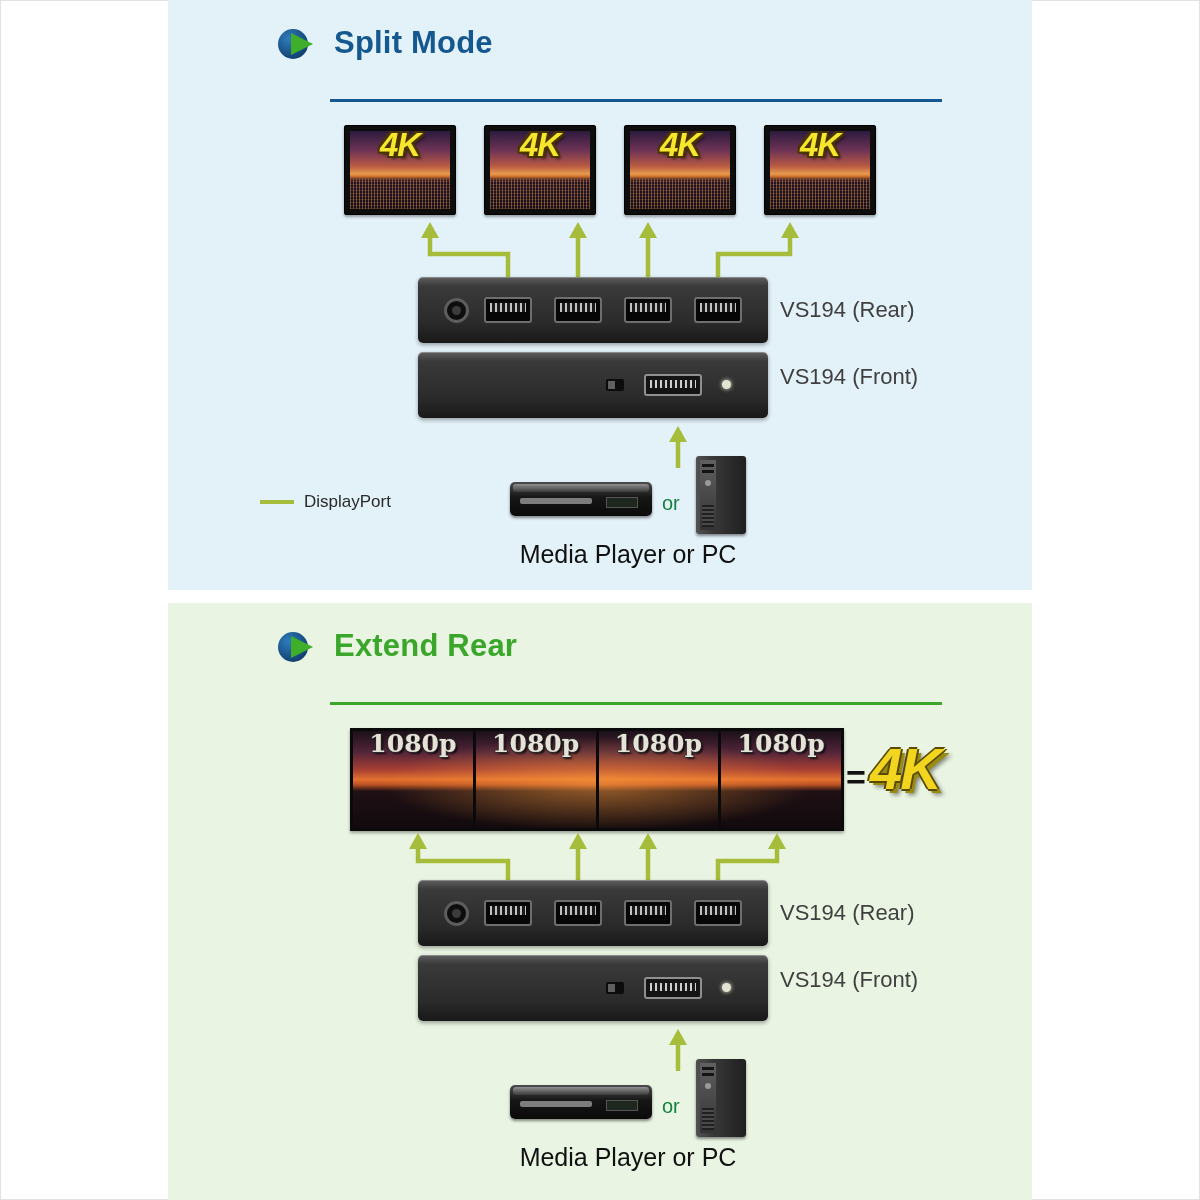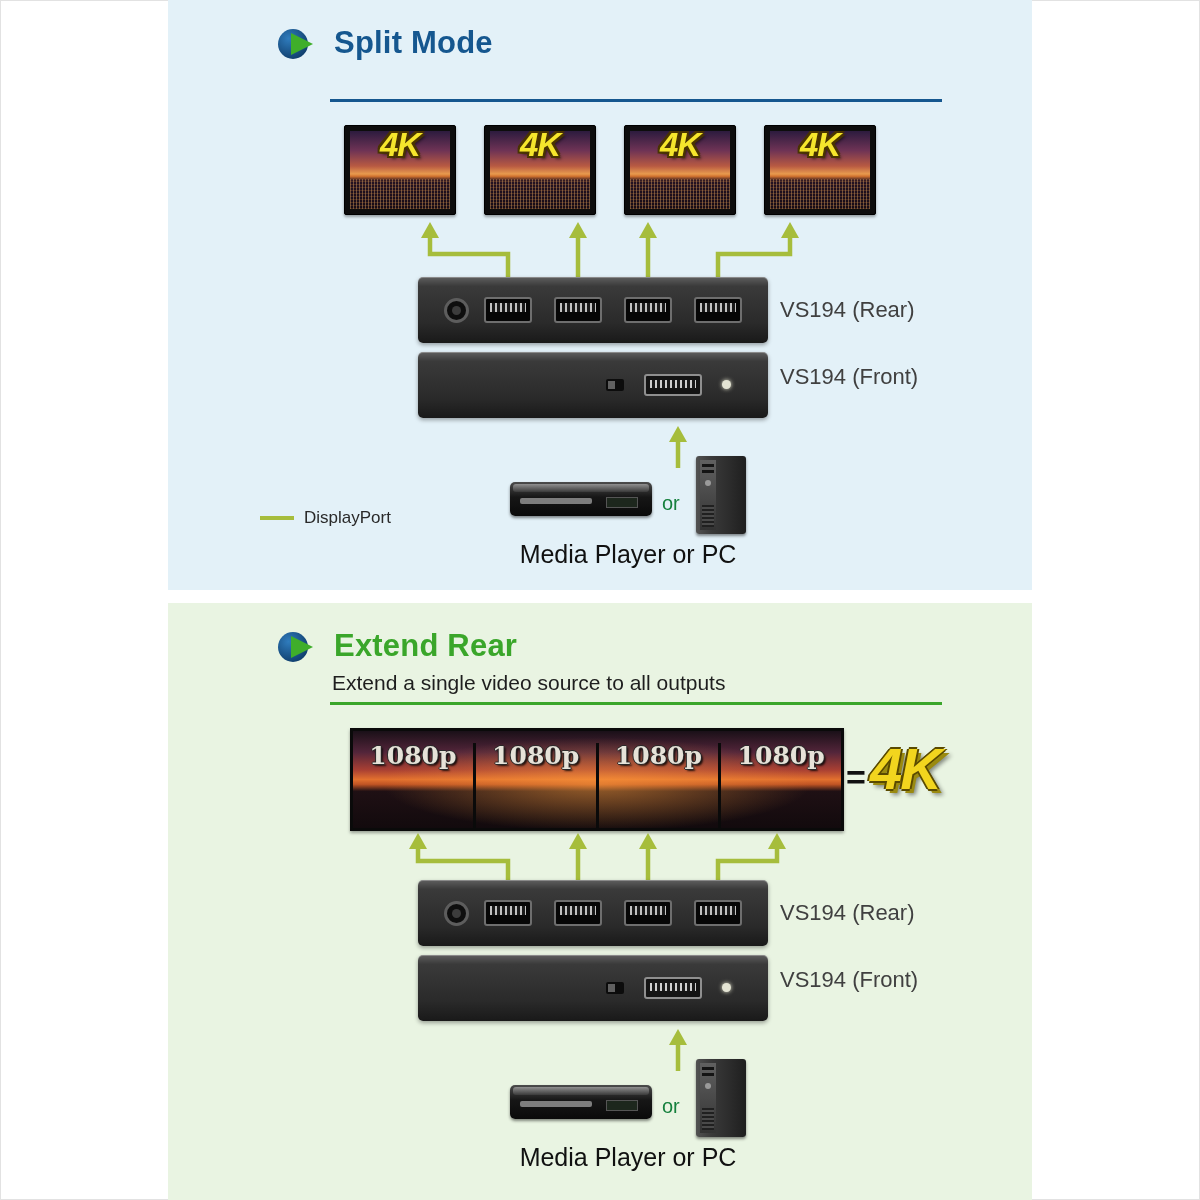--- a/index.html
+++ b/index.html
@@ -36,21 +36,21 @@
      font-style:italic;color:#f6e62c;letter-spacing:-1px;z-index:2;
      text-shadow:2px 0 0 #4a3500,-2px 0 0 #4a3500,0 2px 0 #4a3500,0 -2px 0 #4a3500,
                  2px 2px 0 #4a3500,-2px -2px 0 #4a3500,2px -2px 0 #4a3500,-2px 2px 0 #4a3500,
                  3px 3px 3px rgba(0,0,0,.55);}
 
   
   .video-wall{position:absolute;left:182px;top:125px;width:488px;height:97px;border:3px solid #0a0a0a;
      display:flex;box-sizing:content-box;box-shadow:0 2px 3px rgba(0,0,0,.35);
      background:radial-gradient(ellipse at 50% 55%,rgba(255,160,60,.55),rgba(0,0,0,0) 62%),
                 linear-gradient(180deg,#1a1018 0%,#53253a 22%,#a83f33 40%,#e2702e 50%,#c05424 55%,#1f1014 62%,#120a0d 100%);}
-  .wall-cell{flex:1;position:relative;border-right:3px solid #0a0a0a;overflow:visible;margin-top:12px;}
+  .wall-cell{flex:1;position:relative;border-right:3px solid #0a0a0a;overflow:visible;}
   .wall-cell:last-child{border-right:none;}
   .label-1080p{position:absolute;top:-2px;left:0;width:100%;text-align:center;font-size:25px;font-weight:bold;
      font-family:"DejaVu Serif",serif;color:#e6e2d8;z-index:2;
      text-shadow:1px 0 0 #2a2a2a,-1px 0 0 #2a2a2a,0 1px 0 #2a2a2a,0 -1px 0 #2a2a2a,
                  2px 2px 2px rgba(0,0,0,.8);}
   .equals-sign{position:absolute;left:678px;top:155px;font-size:34px;font-weight:bold;color:#111;}
   .result-4k{position:absolute;left:702px;top:132px;font-size:58px;font-weight:bold;font-style:italic;
      color:#f2d51e;letter-spacing:-2px;
      text-shadow:2px 0 0 #5a4a00,-2px 0 0 #5a4a00,0 2px 0 #5a4a00,0 -2px 0 #5a4a00,
                  4px 4px 0 #9a8a10,6px 6px 4px rgba(0,0,0,.45);}
@@ -92,21 +92,21 @@
   .pc-front{position:absolute;left:4px;top:4px;bottom:4px;width:16px;
      background:linear-gradient(180deg,#606060,#333);}
   .pc-bay{position:absolute;left:2px;width:12px;height:3px;background:#141414;}
   .bay1{top:4px;} .bay2{top:10px;}
   .pc-power{position:absolute;left:5px;top:20px;width:6px;height:6px;border-radius:50%;background:#9a9a9a;}
   .pc-vents{position:absolute;left:2px;bottom:3px;width:12px;height:22px;
      background:repeating-linear-gradient(0deg,#202020 0 2px,#4a4a4a 2px 4px);}
   .source-caption{position:absolute;left:270px;top:540px;width:380px;text-align:center;font-size:25px;color:#111;}
 
   
-  .legend{position:absolute;left:92px;top:508px;display:flex;align-items:center;height:20px;}
+  .legend{position:absolute;left:92px;top:492px;display:flex;align-items:center;height:20px;}
   .legend-line{width:34px;height:4px;background:#a6bd3c;display:inline-block;}
   .legend-text{margin-left:10px;font-size:17px;color:#2a2a2a;}
 
   .arrows{position:absolute;left:0;top:0;pointer-events:none;}
 </style>
 </head>
 <body>
 
 <div class="canvas">
 
@@ -190,21 +190,20 @@
     <div class="source-caption">Media Player or PC</div>
   </section>
 
   <section class="panel" id="panel-extend">
 
     <span class="mode-icon">
       <span class="mode-icon-circle"></span>
       <span class="mode-icon-triangle"></span>
     </span>
     <h2 class="panel-title accent-green" style="margin:0;">Extend Rear</h2>
-    <div class="panel-subtitle">Extend a single video source to all outputs</div>
     <div class="panel-underline underline-green"></div>
 
     <div class="video-wall">
       <div class="wall-cell">
         <div class="label-1080p">1080p</div>
       </div>
       <div class="wall-cell">
         <div class="label-1080p">1080p</div>
       </div>
       <div class="wall-cell">

